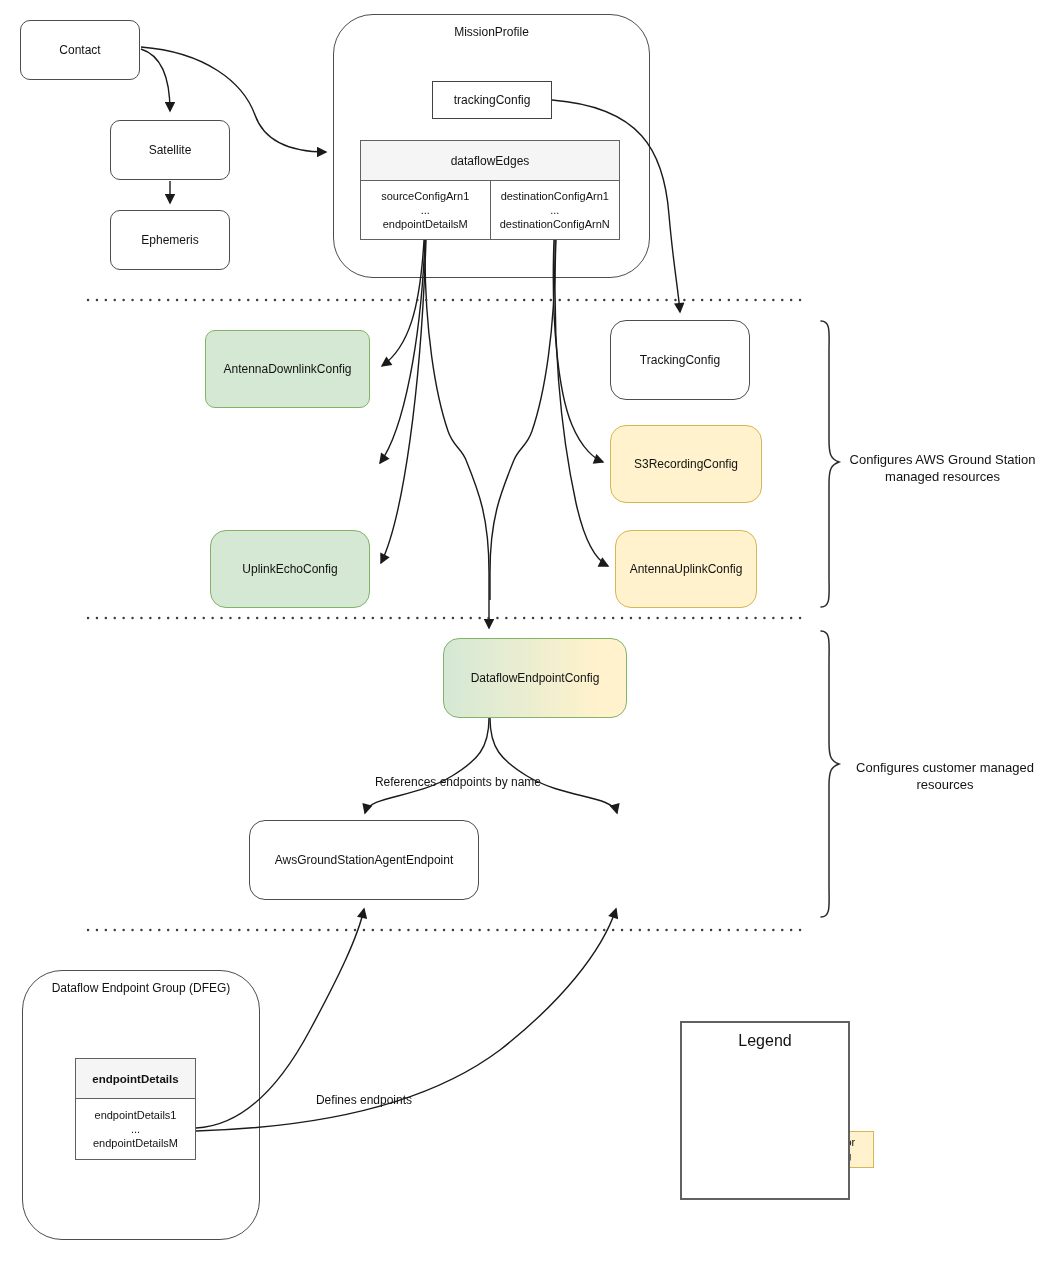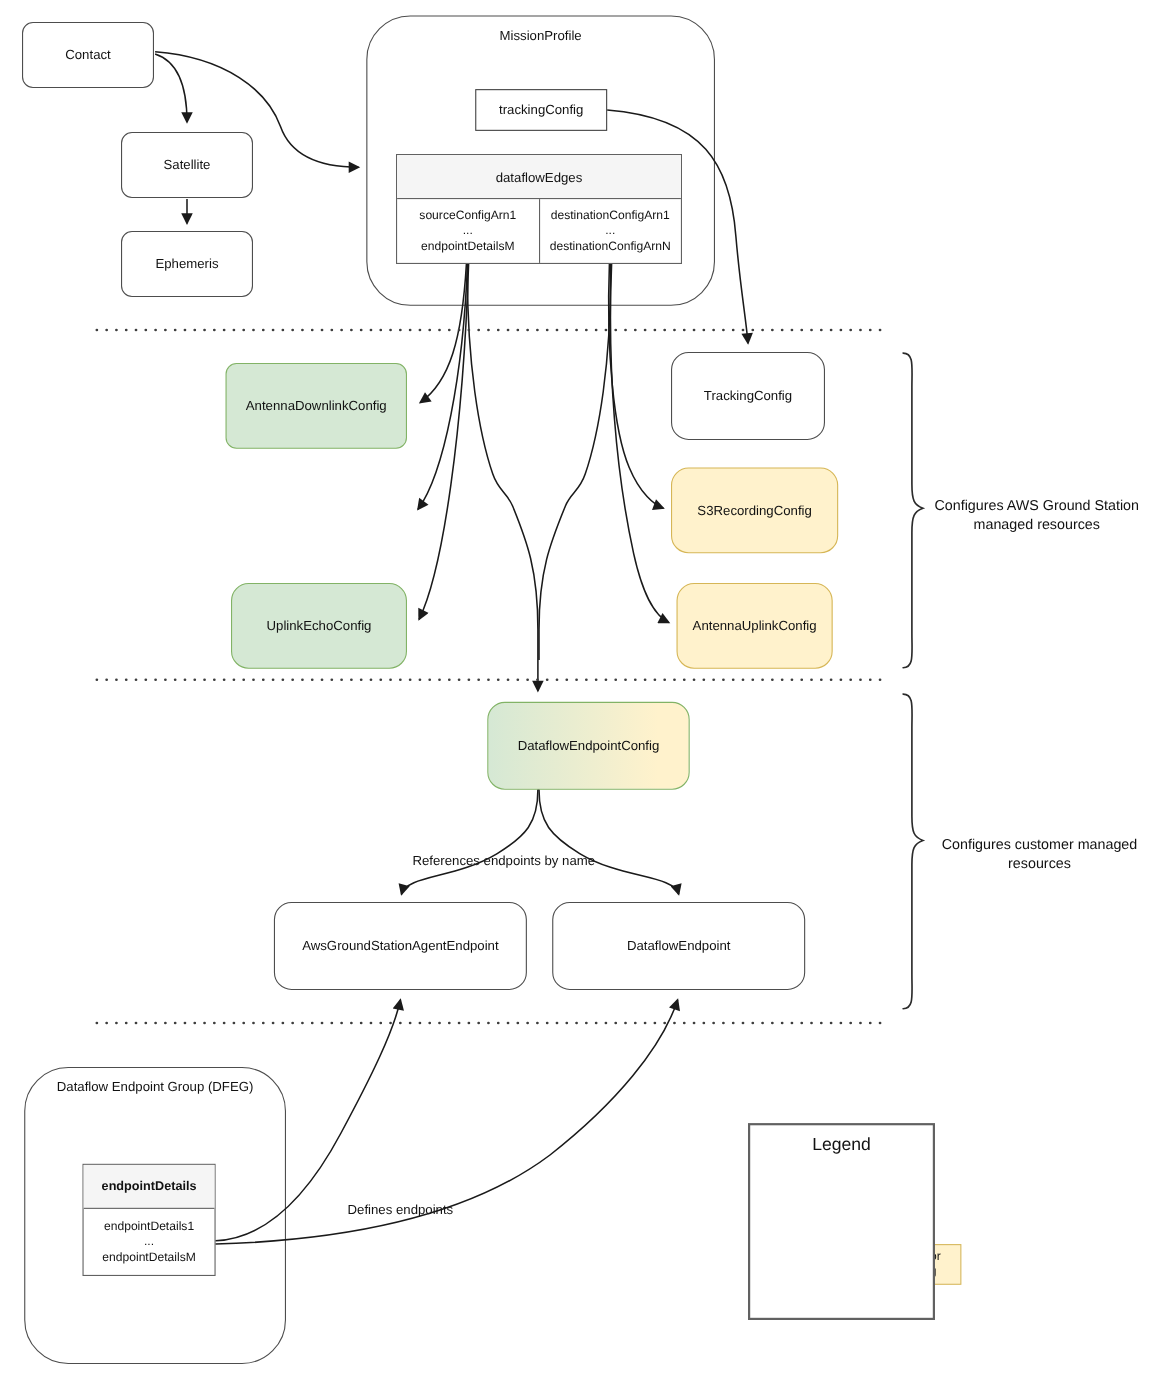--- a/index.html
+++ b/index.html
@@ -93,23 +93,20 @@
 
   <div class="node both r16" style="left:398px;top:638px;width:184px;height:80px;">
     <span>DataflowEndpointConfig</span>
   </div>
   <div class="lbl lbl-sm" style="left:358px;top:775px;width:200px;">
     <span>References endpoints by name</span>
   </div>
   <div class="node r16" style="left:249px;top:820px;width:230px;height:80px;">
     <span>AwsGroundStationAgentEndpoint</span>
   </div>
-  <div class="node r16" style="left:502px;top:820px;width:230px;height:80px;">
-    <span>DataflowEndpoint</span>
-  </div>
   <div class="lbl" style="left:850px;top:760px;width:190px;">
     <div>Configures customer managed</div>
     <div>resources</div>
   </div>
 
   <div class="node r40 frame" style="left:22px;top:970px;width:238px;height:270px;">
     <span>Dataflow Endpoint Group (DFEG)</span>
   </div>
   <div class="tbl" style="left:75px;top:1058px;width:121px;height:102px;">
     <div class="tbl-head bold" style="font-size:11.5px;text-align:right;">

